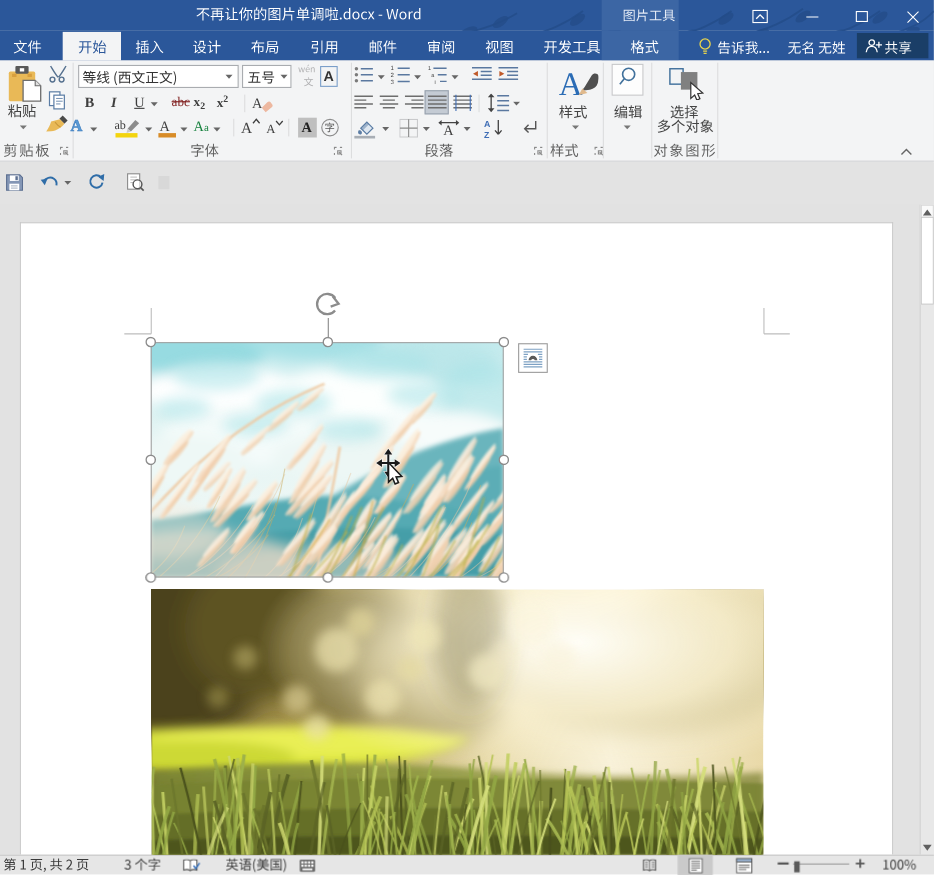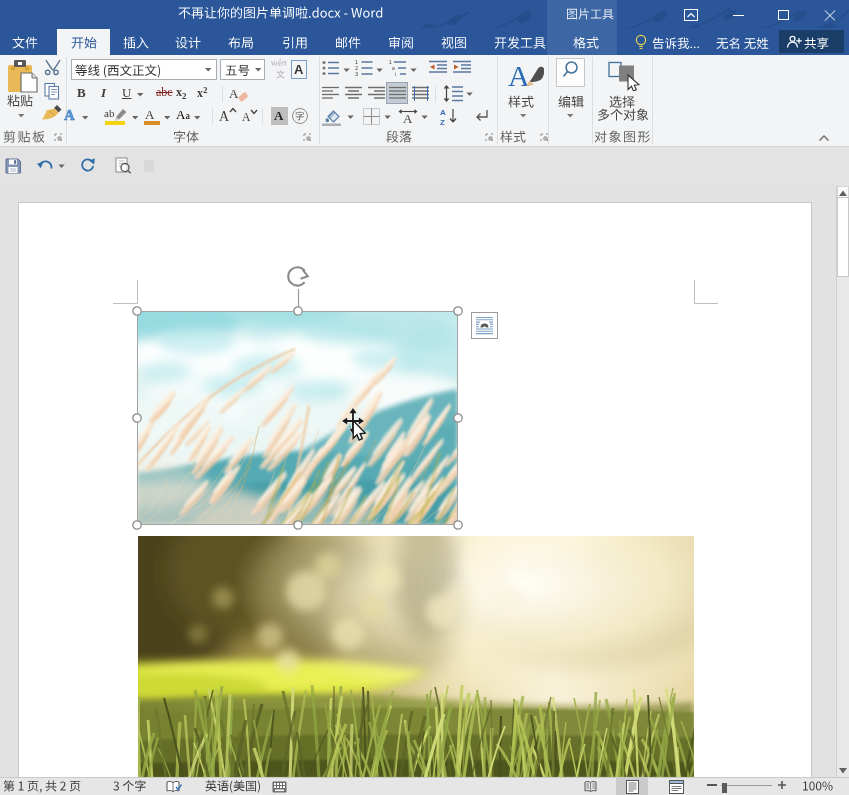--- a/index.html
+++ b/index.html
@@ -213,21 +213,21 @@
 <svg class="abs" style="left:131px;top:115px" width="9" height="6" viewBox="0 0 9 6">
       <path d="M1 1 l3.2 3.5 L7.4 1 z" fill="#666"></path>
     </svg>
 <svg class="abs" style="left:143px;top:106px" width="22" height="20" viewBox="0 0 22 20">
 <text x="2" y="13" font-family="Liberation Serif" font-size="13" fill="#3e3e3e">A</text>
 <rect x="1" y="15" width="16" height="4" fill="#d88c28"></rect>
     </svg>
 <svg class="abs" style="left:163px;top:115px" width="9" height="6" viewBox="0 0 9 6">
       <path d="M1 1 l3.2 3.5 L7.4 1 z" fill="#666"></path>
     </svg>
-<div class="abs" style="left:176px;top:107px;font:13px 'Liberation Serif';color:#000000">A<span style="font-size:10px">a</span></div>
+<div class="abs" style="left:176px;top:107px;font:13px 'Liberation Serif';color:#15803d">A<span style="font-size:10px">a</span></div>
 <svg class="abs" style="left:193px;top:115px" width="9" height="6" viewBox="0 0 9 6">
       <path d="M1 1 l3.2 3.5 L7.4 1 z" fill="#666"></path>
     </svg>
 <div class="abs" style="left:212px;top:108px;width:1px;height:16px;background:#dcddde"></div>
 <svg class="abs" style="left:219px;top:106px" width="18" height="18" viewBox="0 0 18 18">
 <text x="0" y="15" font-family="Liberation Serif" font-size="14" fill="#3e3e3e">A</text>
       <path d="M11 6 l3-3.5 3 3.5" fill="none" stroke="#3e3e3e" stroke-width="1.2"></path>
     </svg>
 <svg class="abs" style="left:242px;top:107px" width="16" height="17" viewBox="0 0 16 17">
 <text x="0" y="14" font-family="Liberation Serif" font-size="11.5" fill="#3e3e3e">A</text>

